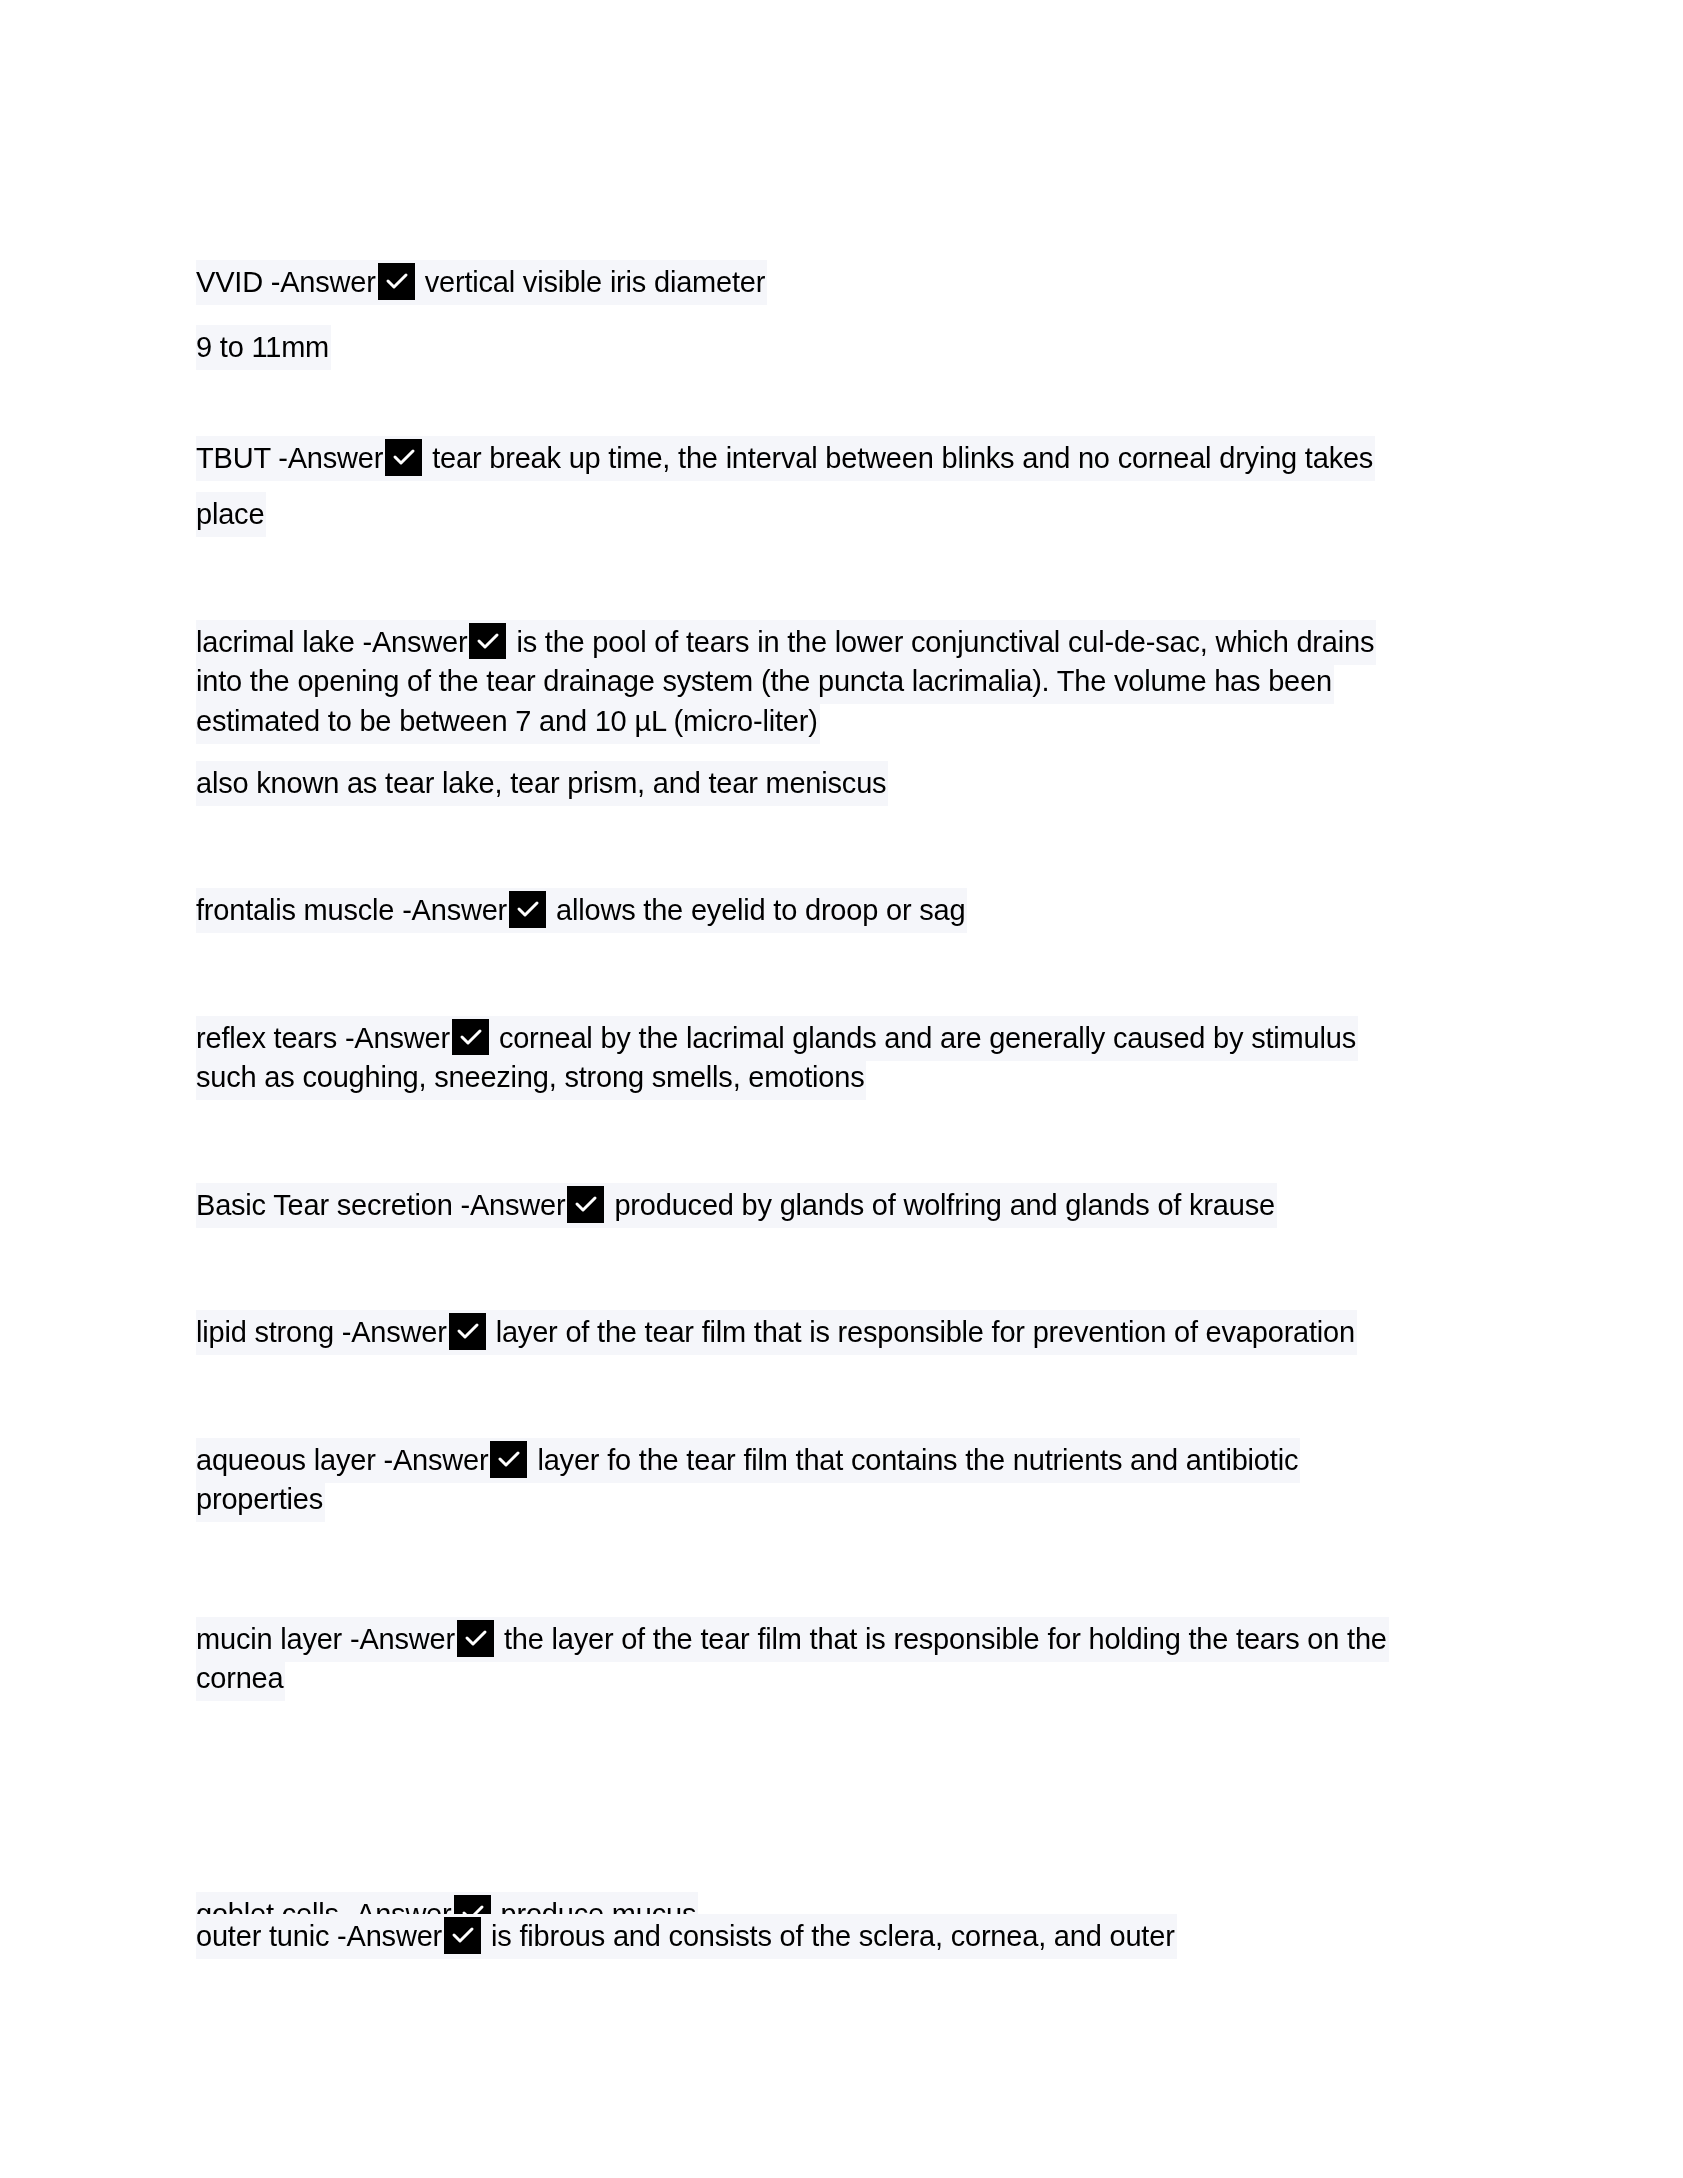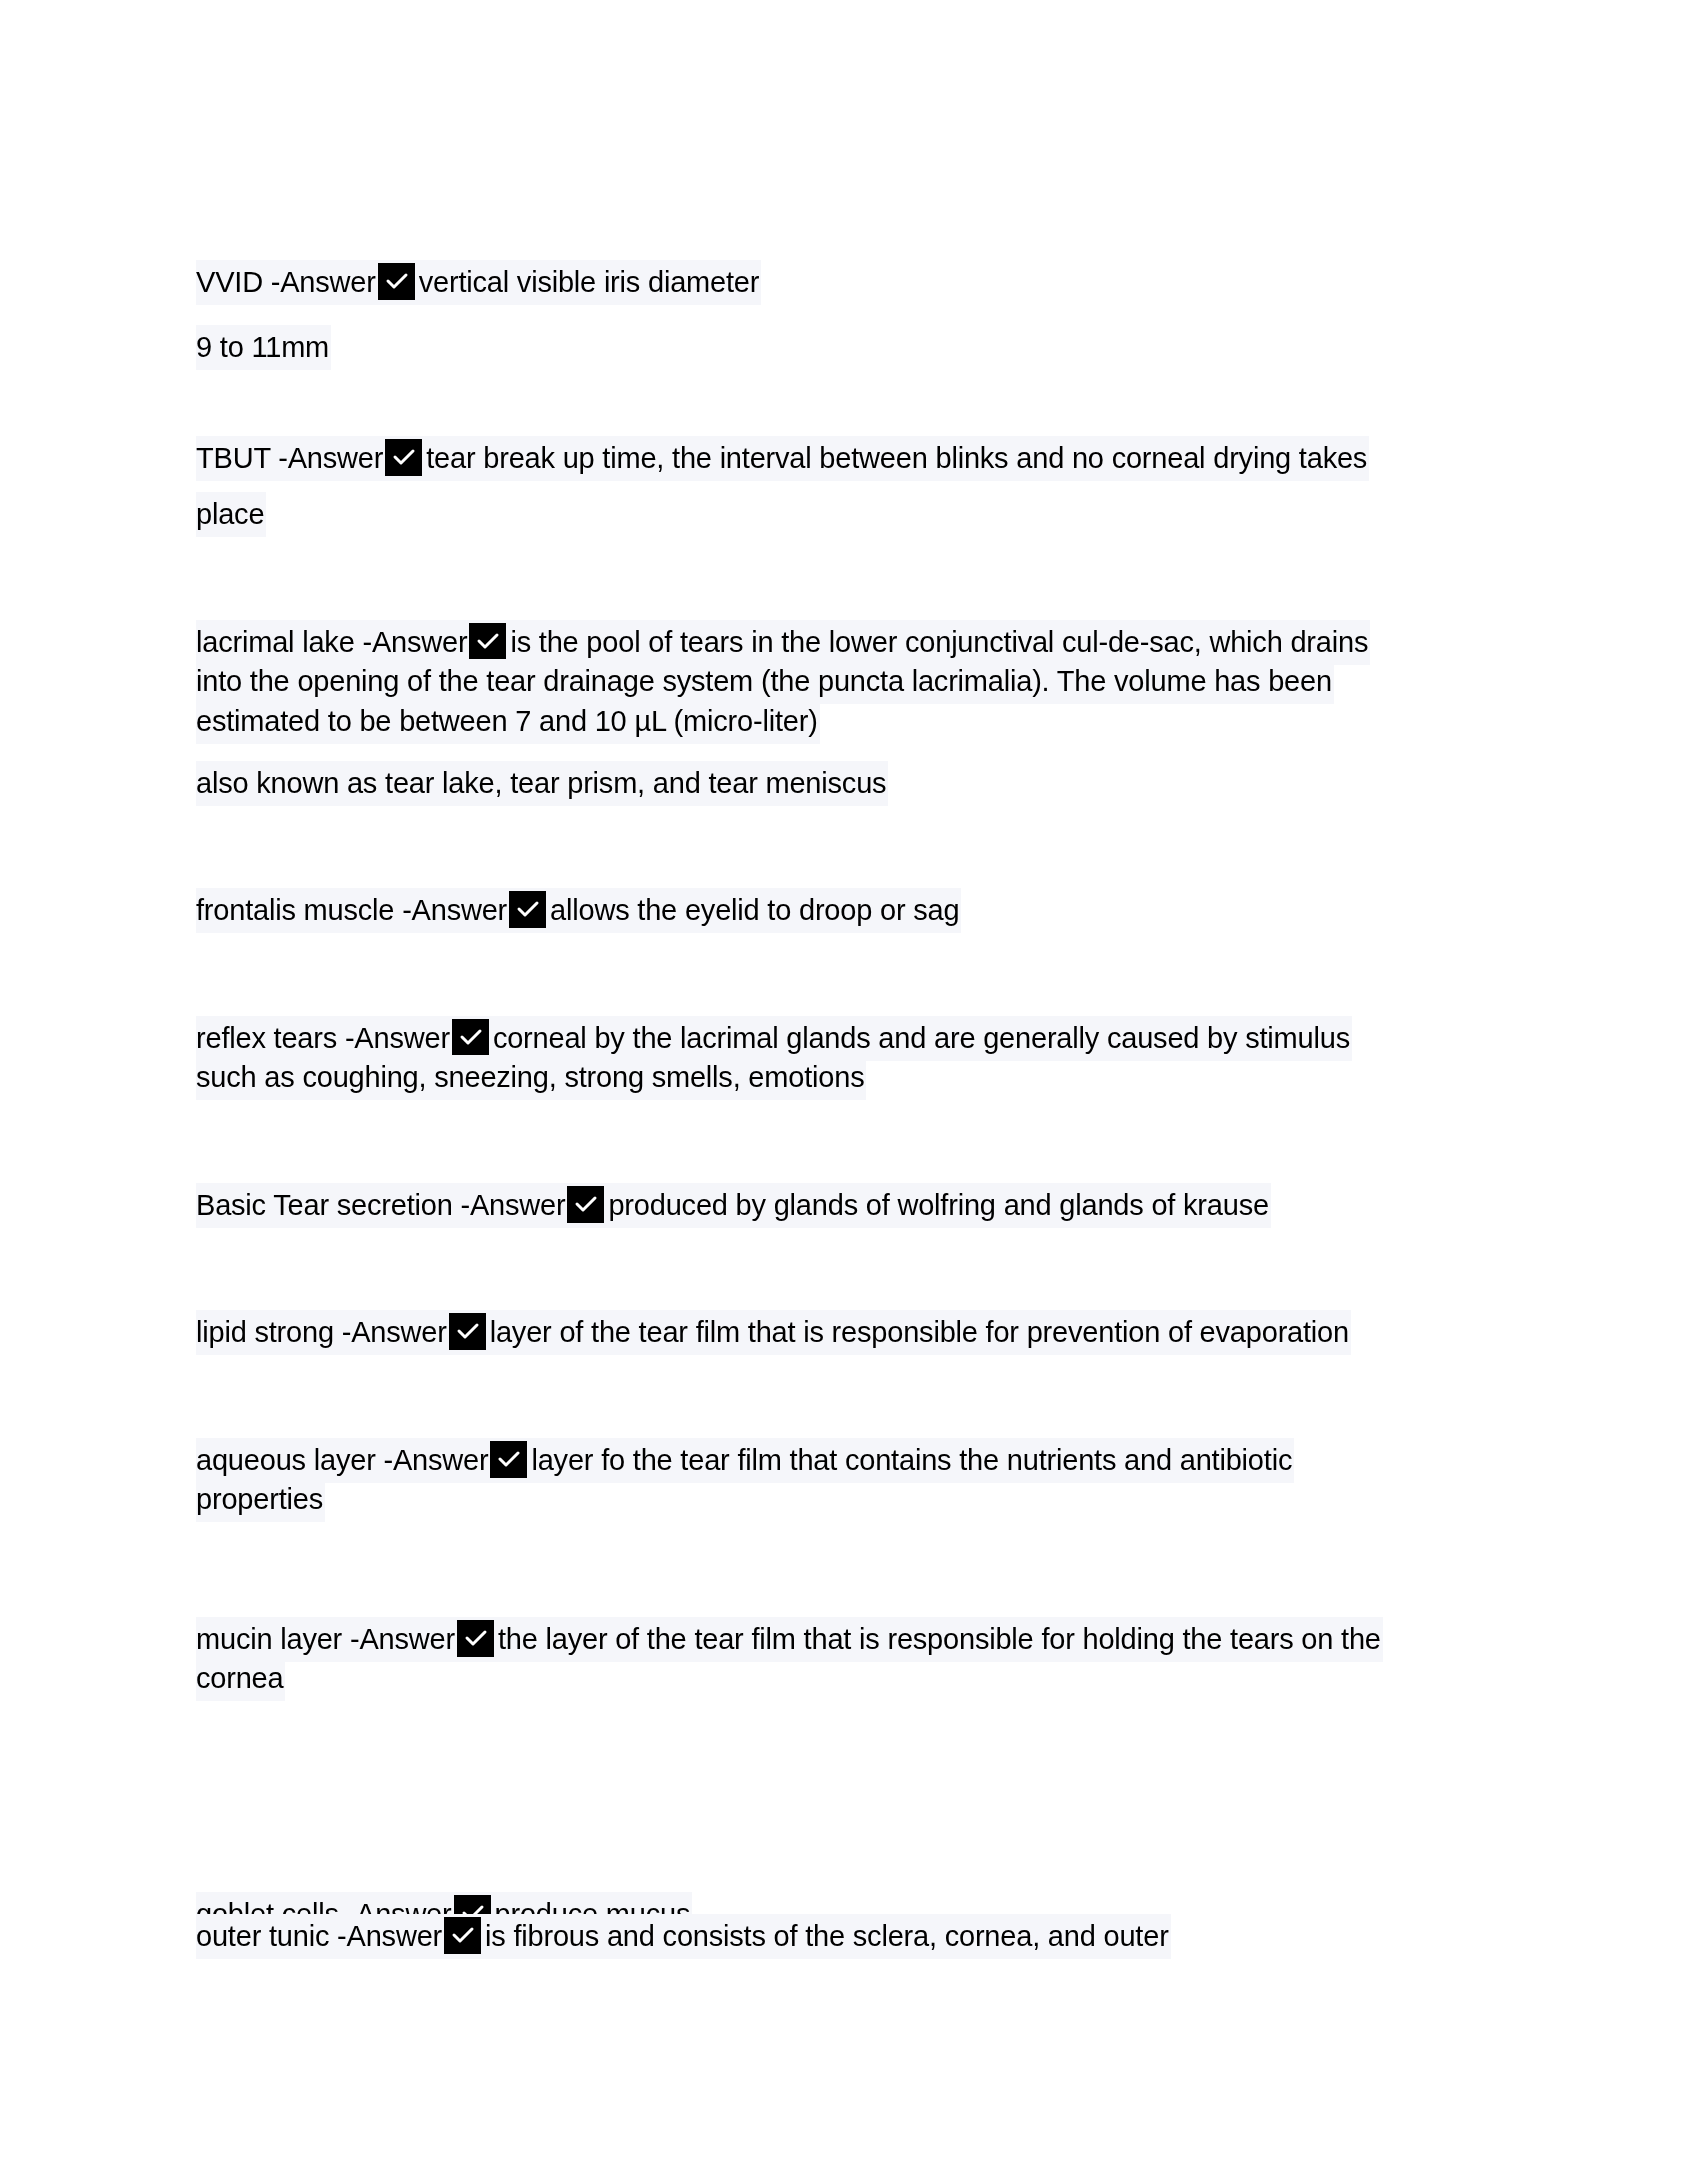--- a/index.html
+++ b/index.html
@@ -39,21 +39,21 @@
       background: #000000;
       vertical-align: middle;
       margin: -6px 4px 0 2px;
       position: relative;
     }
     .check svg {
       position: absolute;
       left: 7px;
       top: 8px;
     }
-    .def { }
+    .def { margin-left: 6px; }
   </style>
 </head>
 <body>
 
 <div class="page">
 
   <div class="line" style="top:260px">
     <span>VVID</span>
     <span>-Answer</span><span class="check"><svg width="24" height="20" viewBox="0 0 24 20">
           <path d="M3 10 L9 16 L21 4" stroke="#fff" stroke-width="3" fill="none" stroke-linecap="round" stroke-linejoin="round"></path>

